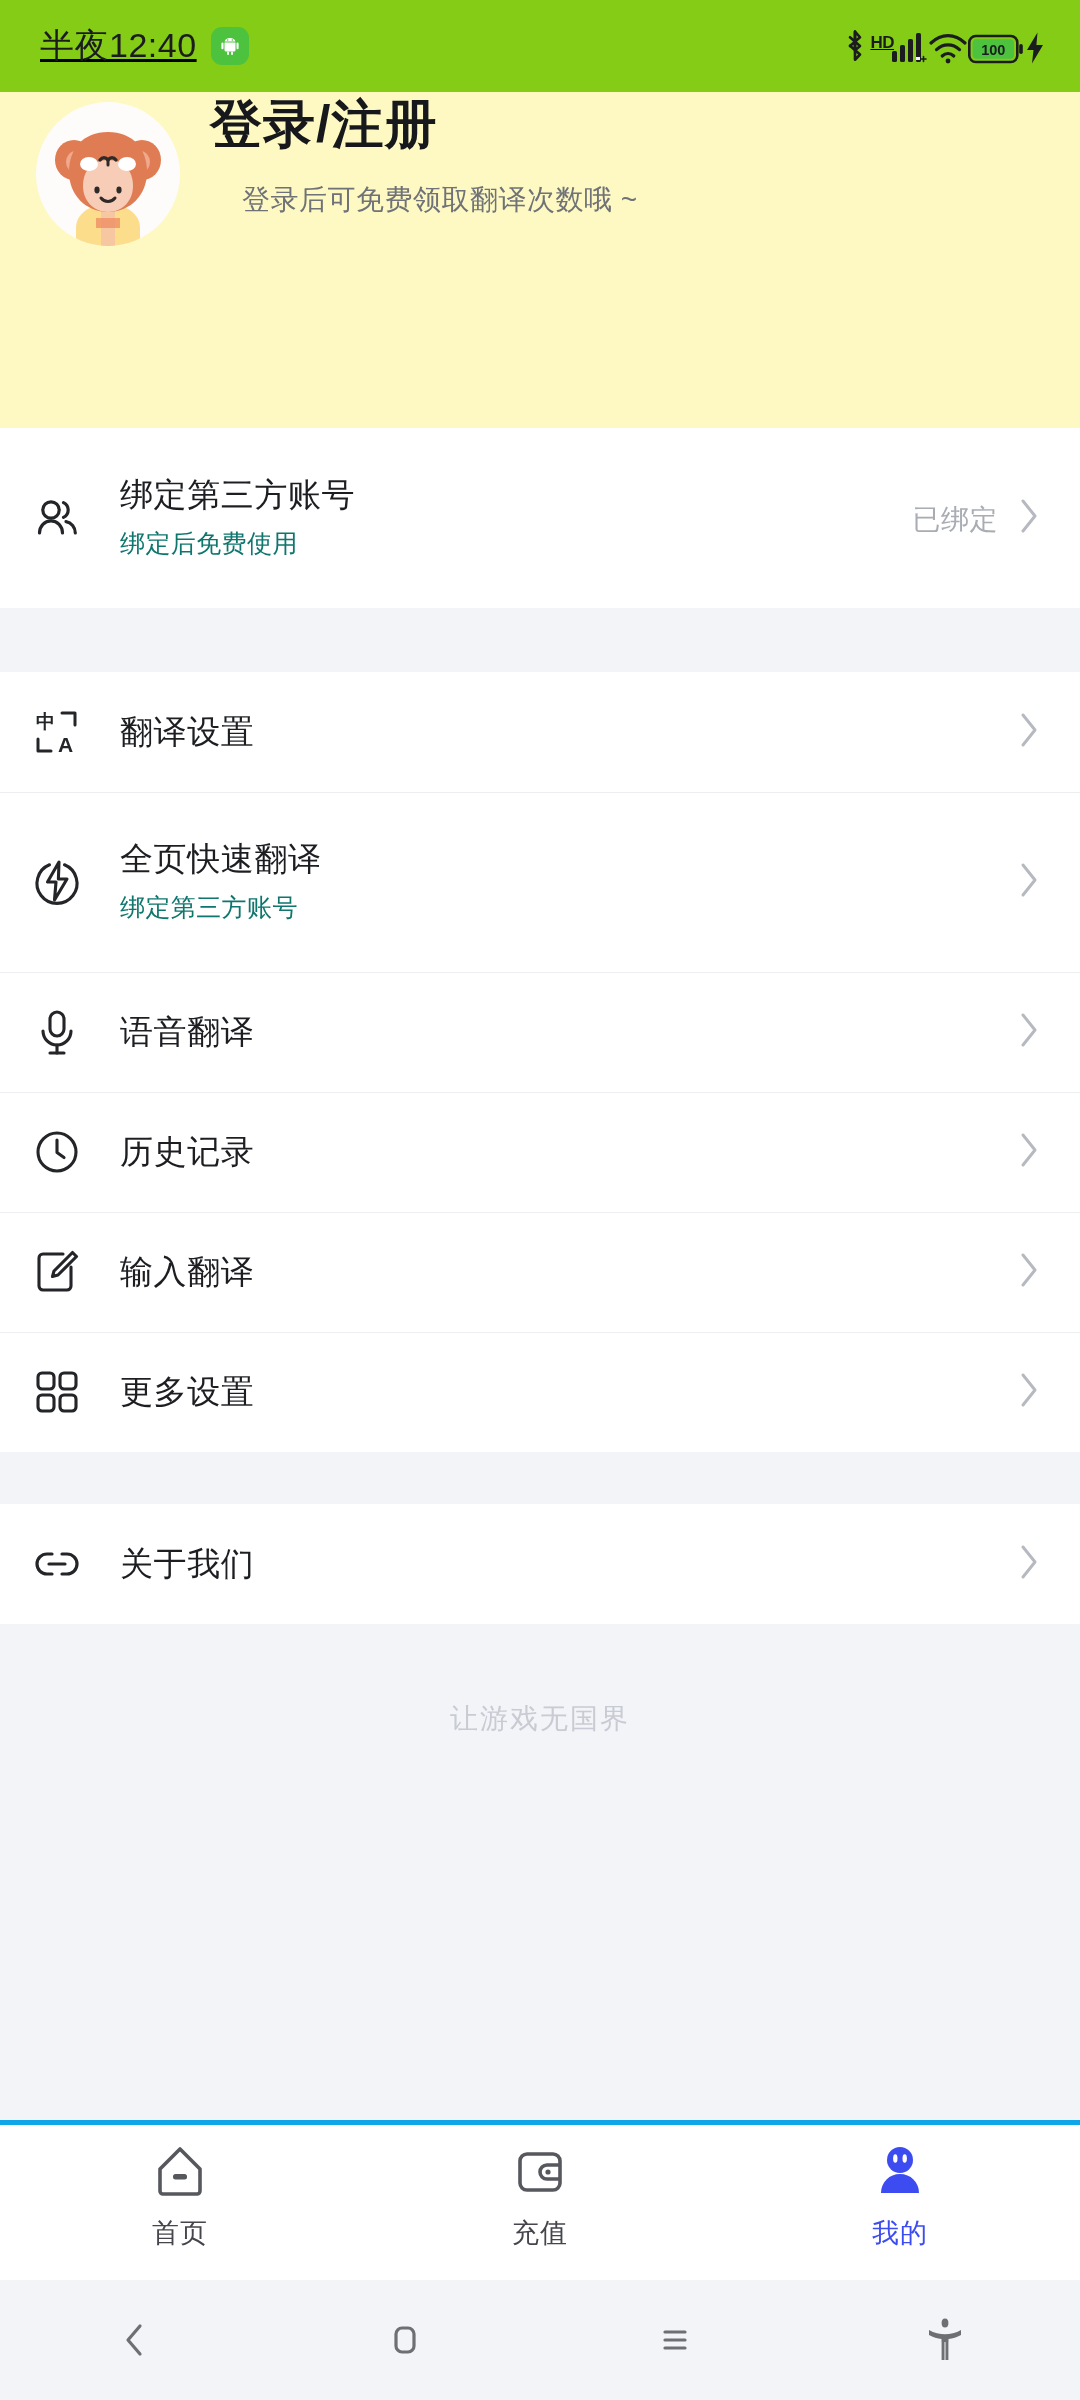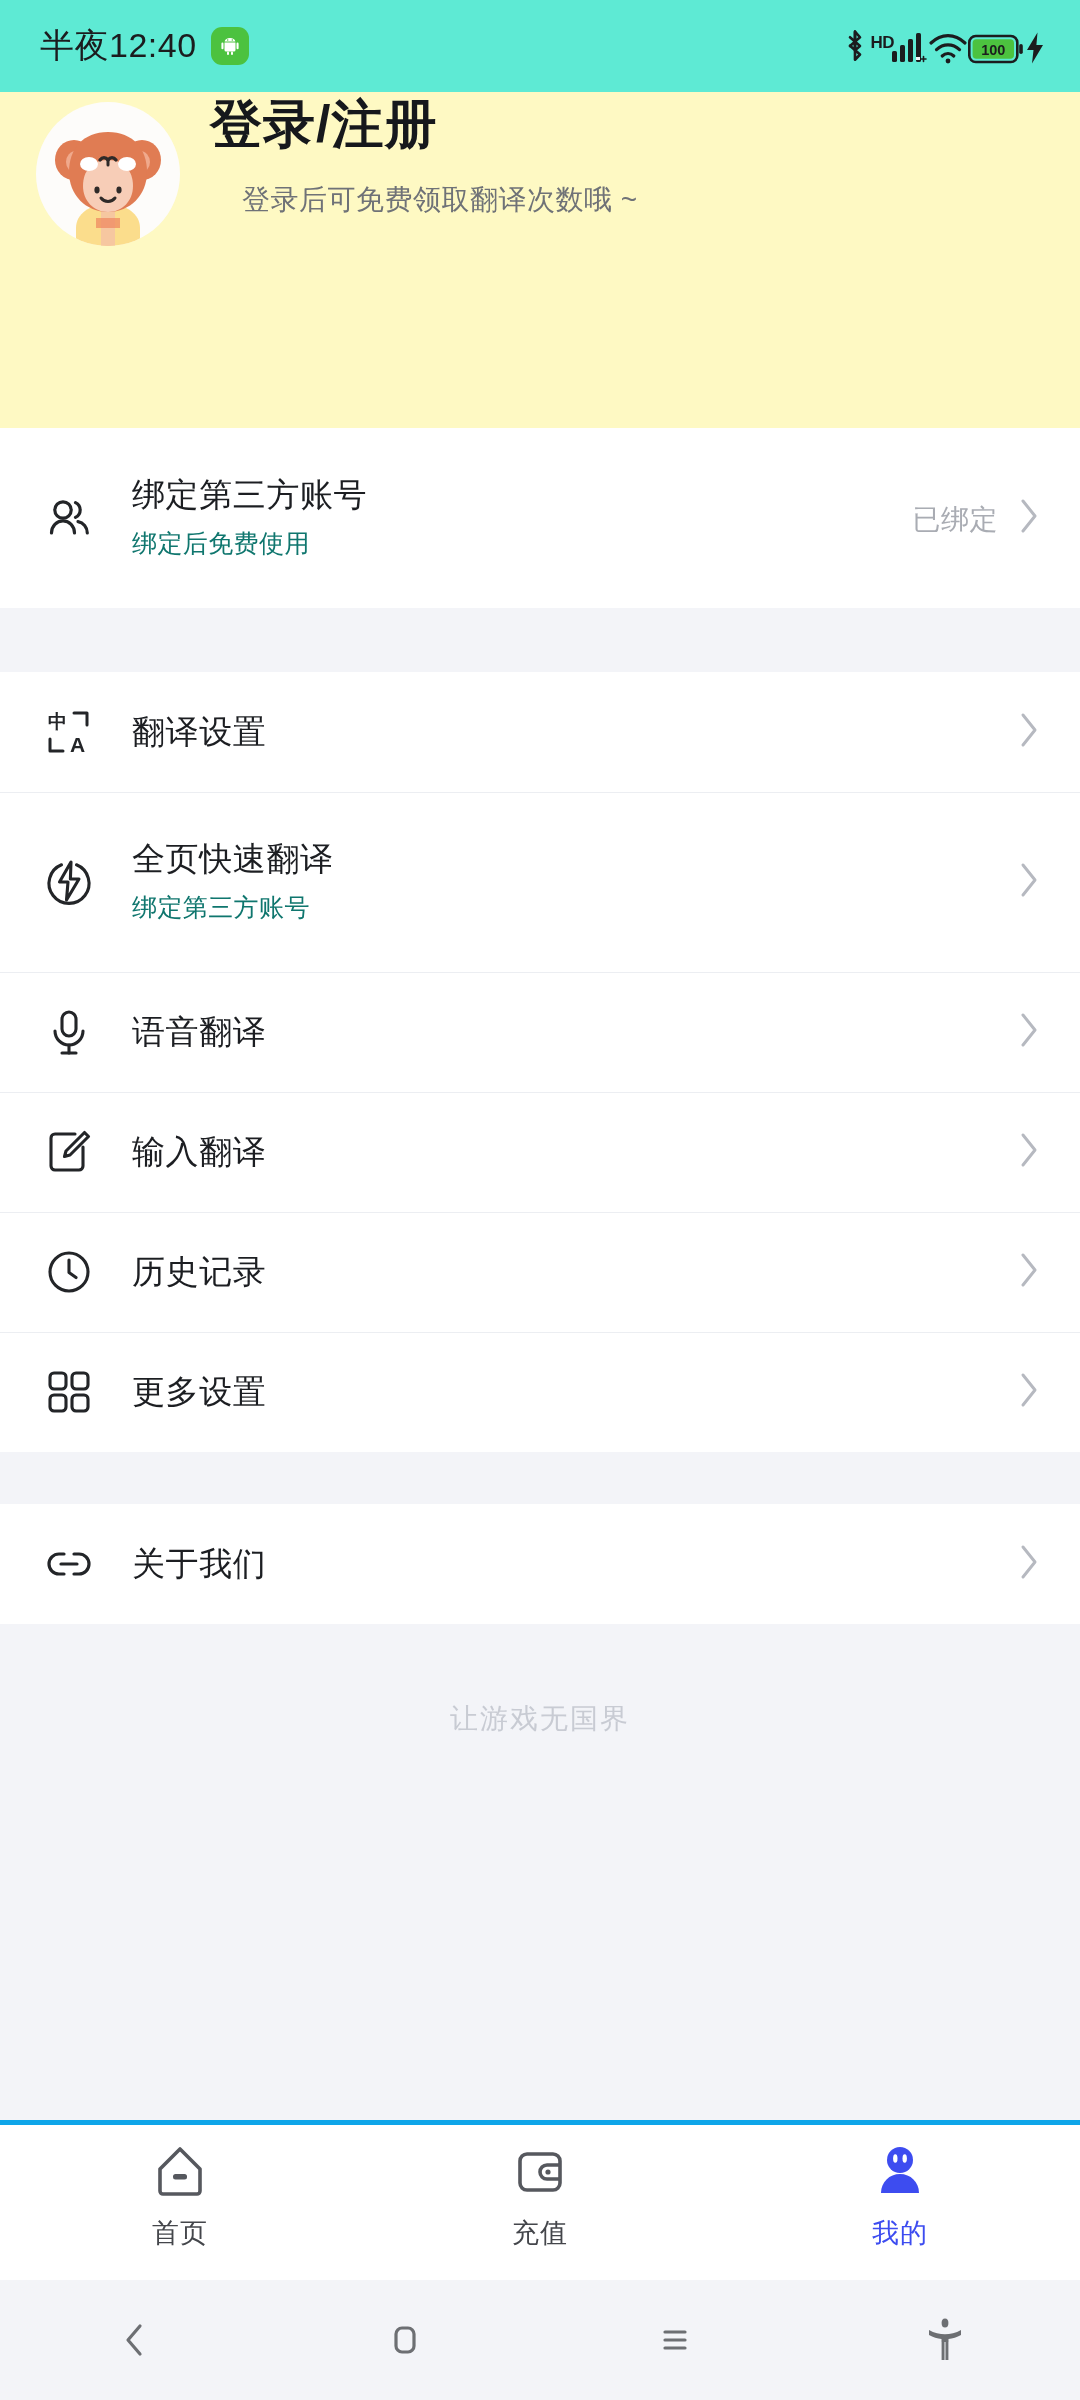--- a/index.html
+++ b/index.html
@@ -6,23 +6,24 @@
   html, body {
     width:1080px; height:2400px;
     background:#f3f4f8;
     font-family:"Liberation Sans","DejaVu Sans",sans-serif;
     overflow:hidden;
   }
   .phone { position:relative; width:1080px; height:2400px; background:#f3f4f8; display:flex; flex-direction:column; }
 
   
   .statusbar {
-    height:92px; flex:0 0 92px; background:#5eead4;
+    height:92px; flex:0 0 92px; background:#84cc16;
     display:flex; align-items:center; justify-content:space-between;
     padding:0 34px 0 40px;
+    text-decoration:underline;
   }
   .sb-left { display:flex; align-items:center; gap:14px; }
   .sb-time { font-size:34px; color:#1b1c1e; letter-spacing:.5px; font-weight:400; }
   .sb-badge {
     width:38px; height:38px; border-radius:11px; background:#4cc23f;
     display:flex; align-items:center; justify-content:center;
   }
   .sb-right { display:flex; align-items:flex-end; }
   .sb-right svg { display:block; }
   .hd-label { font-size:17px; font-weight:700; color:#1b1c1e; letter-spacing:-0.5px; margin-right:-4px; align-self:flex-start; margin-top:6px;}
@@ -39,21 +40,21 @@
   .header-sub { margin-top:28px; font-size:28px; color:#6f7277; letter-spacing:.5px;margin-left:32px; }
 
   
   .section { background:#ffffff; }
   .gap { background:#f3f4f8; }
   .gap-sm { height:64px; }
   .gap-md { height:52px; }
 
   .row {
     display:flex; align-items:center; position:relative;
-    padding:0 40px 0 36px; background:#ffffff;
+    padding:0 40px 0 24px; background:#ffffff;
   }
   .row.tall { height:180px; }
   .row.short { height:120px; }
   .row + .row::before {
     content:""; position:absolute; left:0; right:0; top:0; height:1px; background:#eceef2;
   }
   .row-icon { flex:0 0 66px; display:flex; align-items:center; justify-content:center; }
   .row-icon svg { display:block; }
   .row-body { flex:1 1 auto; margin-left:30px; display:flex; flex-direction:column; justify-content:center; }
   .row-title { font-size:33px; color:#1c1e22; letter-spacing:.6px; line-height:1.15; }
@@ -275,45 +276,45 @@
           <svg width="22" height="38" viewBox="0 0 22 38">
             <path d="M5 4l12 15-12 15" fill="none" stroke="#b6b9c0" stroke-width="3" stroke-linecap="round" stroke-linejoin="round"></path>
           </svg>
         </span>
       </span>
     </div>
 
     <div class="row short">
       <span class="row-icon">
         <svg width="46" height="46" viewBox="0 0 46 46">
+          <circle cx="23" cy="23" r="19" fill="none" stroke="#232528" stroke-width="3.1"></circle>
+          <path d="M23 11v12.5l7 5" fill="none" stroke="#232528" stroke-width="3.1" stroke-linecap="round" stroke-linejoin="round"></path>
+        </svg>
+      </span>
+      <span class="row-body">
+        <span class="row-title">历史记录</span>
+      </span>
+      <span class="row-right">
+        <span class="chev">
+          <svg width="22" height="38" viewBox="0 0 22 38">
+            <path d="M5 4l12 15-12 15" fill="none" stroke="#b6b9c0" stroke-width="3" stroke-linecap="round" stroke-linejoin="round"></path>
+          </svg>
+        </span>
+      </span>
+    </div>
+
+    <div class="row short">
+      <span class="row-icon">
+        <svg width="46" height="46" viewBox="0 0 46 46">
           <path d="M29 5H9a4 4 0 0 0-4 4v28a4 4 0 0 0 4 4h24a4 4 0 0 0 4-4V18" fill="none" stroke="#232528" stroke-width="3.1" stroke-linecap="round" stroke-linejoin="round"></path>
           <path d="M38.5 3.5l4 4L24 26l-5.5 1.5L20 22z" fill="none" stroke="#232528" stroke-width="3.1" stroke-linejoin="round" stroke-linecap="round"></path>
         </svg>
       </span>
       <span class="row-body">
         <span class="row-title">输入翻译</span>
-      </span>
-      <span class="row-right">
-        <span class="chev">
-          <svg width="22" height="38" viewBox="0 0 22 38">
-            <path d="M5 4l12 15-12 15" fill="none" stroke="#b6b9c0" stroke-width="3" stroke-linecap="round" stroke-linejoin="round"></path>
-          </svg>
-        </span>
-      </span>
-    </div>
-
-    <div class="row short">
-      <span class="row-icon">
-        <svg width="46" height="46" viewBox="0 0 46 46">
-          <circle cx="23" cy="23" r="19" fill="none" stroke="#232528" stroke-width="3.1"></circle>
-          <path d="M23 11v12.5l7 5" fill="none" stroke="#232528" stroke-width="3.1" stroke-linecap="round" stroke-linejoin="round"></path>
-        </svg>
-      </span>
-      <span class="row-body">
-        <span class="row-title">历史记录</span>
       </span>
       <span class="row-right">
         <span class="chev">
           <svg width="22" height="38" viewBox="0 0 22 38">
             <path d="M5 4l12 15-12 15" fill="none" stroke="#b6b9c0" stroke-width="3" stroke-linecap="round" stroke-linejoin="round"></path>
           </svg>
         </span>
       </span>
     </div>
 

